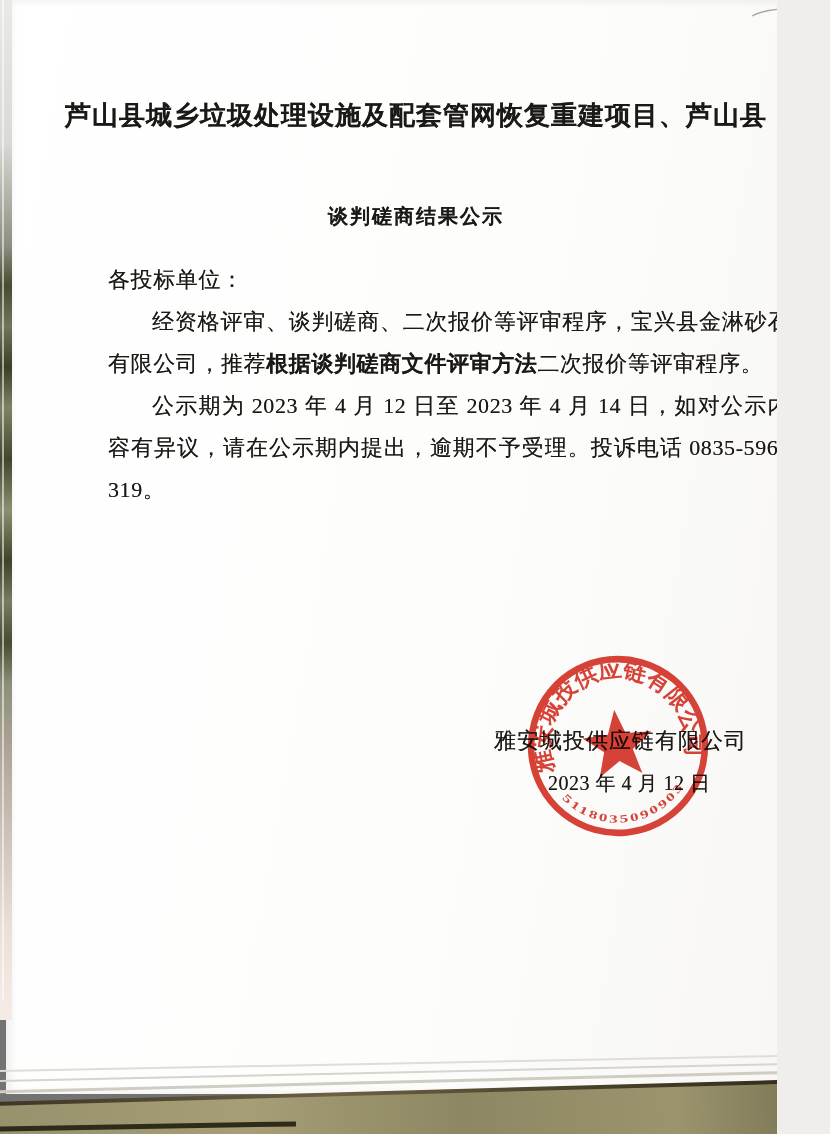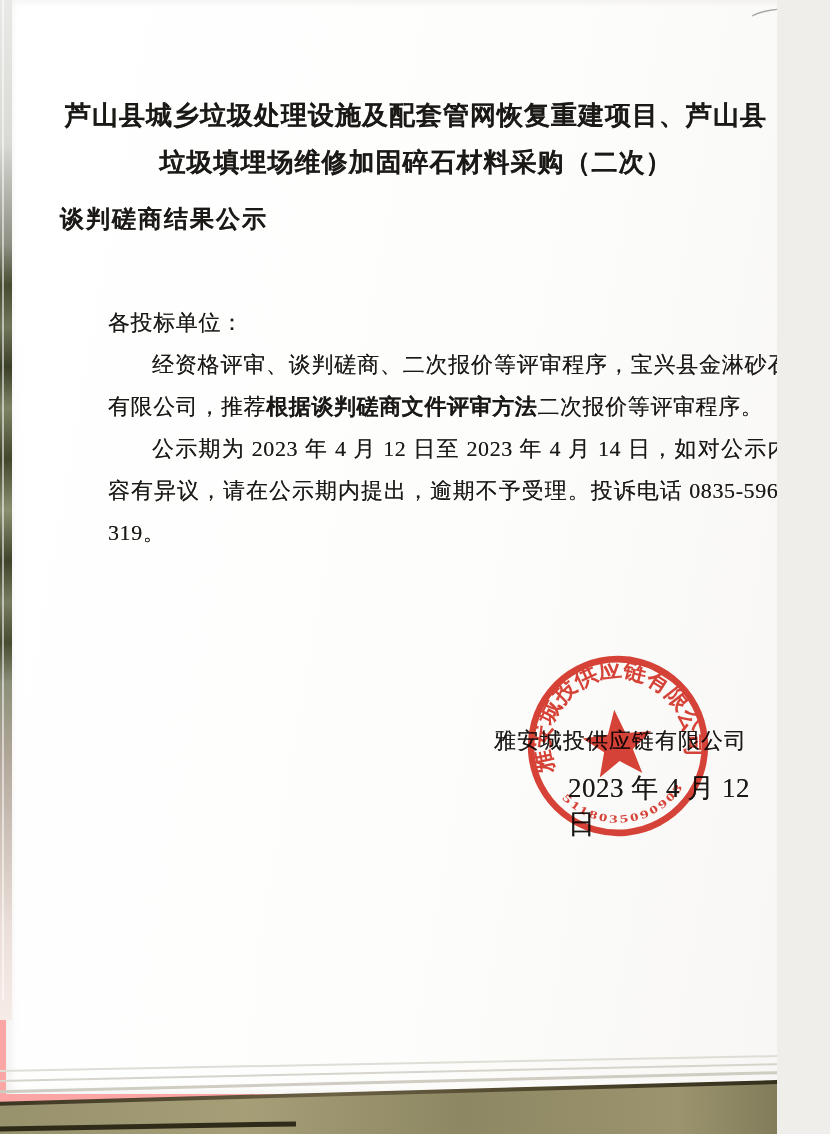--- a/index.html
+++ b/index.html
@@ -1,18 +1,18 @@
 <!DOCTYPE html>
 <html><head>
 <meta charset="utf-8">
 <style>
   * { margin:0; padding:0; box-sizing:border-box; }
   html,body { width:830px; height:1134px; overflow:hidden; background:#efeeea;
               font-family:"Liberation Serif","DejaVu Serif",serif; }
-  #screen { position:relative; width:777px; height:1134px; overflow:hidden; background:#fca5a5; }
+  #screen { position:relative; width:777px; height:1134px; overflow:hidden; background:#737373; }
 
   
   .paper { position:absolute; left:6px; top:0; width:824px; height:1094px;
            background:linear-gradient(100deg,#ffffff 0%,#fdfdfc 55%,#f7f6f4 100%);
            box-shadow:inset 4px 0 10px rgba(120,110,100,.12); }
 
   
   .left-strip { position:absolute; left:0; top:0; width:12px; height:1020px;
     background:linear-gradient(to bottom,
       #e9e9e7 0%, #d9d9d5 14%, #8e8f82 24%, #474c31 28%, #70765a 32%,
@@ -31,31 +31,31 @@
   .ground-line2 { position:absolute; left:-4px; top:1124px; width:300px; height:5px; background:#2f2b19; transform:rotate(-1deg); }
   .tan-patch { position:absolute; left:807px; top:982px; width:24px; height:152px;
     background:linear-gradient(180deg,#cdbd92,#bfae7f 60%,#a5945f);
     border-left:2px solid #6a5c38; transform:rotate(1.5deg); }
   .pen-mark { position:absolute; left:746px; top:0; }
 
   
   .ink { color:#1b1916; text-shadow:0 0 .5px rgba(20,18,15,.65); }
   .doc-title { position:absolute; top:92px; left:60px; width:712px; text-align:center;
                font-size:26px; font-weight:bold; line-height:47px; letter-spacing:1px; }
-  .doc-subtitle { position:absolute; top:203px; left:60px; width:712px; 
-                  font-size:24px; font-weight:bold; letter-spacing:2px; }
+  .doc-subtitle { position:absolute; top:203px; left:60px; width:712px; text-align:center;
+                  font-size:20px; font-weight:bold; letter-spacing:2px; }
   .doc-body { position:absolute; top:259px; left:108px; width:682px;
               font-size:22px; line-height:42px; letter-spacing:.6px;
-              text-align:justify; word-break:break-all;margin-top:43px; }
+              text-align:justify; word-break:break-all; }
   .doc-body p { margin:0; text-indent:2em; }
   .doc-body p.no-indent { text-indent:0; }
   .winner { font-weight:bold; }
 
   .sig-company { position:absolute; top:726px; left:494px; font-size:22px; letter-spacing:1px; }
-  .sig-date { position:absolute; top:770px; left:568px; font-size:27px; letter-spacing:.5px; }
+  .sig-date { position:absolute; top:770px; left:548px; font-size:20px; letter-spacing:.5px; }
 
   
   .seal { position:absolute; left:521px; top:649px; width:194px; height:194px;
           opacity:.88; mix-blend-mode:multiply; transform:rotate(-6deg); }
   .seal text { font-family:"Liberation Serif","DejaVu Serif",serif; }
 </style>
 </head>
 <body>
 
 <div id="screen">
@@ -73,21 +73,20 @@
   <div class="tan-patch"></div>
 
   <svg class="pen-mark" width="84" height="50" viewBox="0 0 84 50">
     <path d="M6 16 C 24 6, 40 12, 54 4" stroke="#8a8a88" stroke-width="1.3" fill="none" opacity=".75"></path>
     <path d="M58 1 L 70 40" stroke="#77777a" stroke-width="1.2" fill="none" opacity=".75"></path>
     <path d="M72 1 C 64 16, 70 28, 62 44" stroke="#8a8a88" stroke-width="1.1" fill="none" opacity=".7"></path>
   </svg>
 
   <div class="doc-title ink">
     <div>芦山县城乡垃圾处理设施及配套管网恢复重建项目、芦山县</div>
-    <div>垃圾填埋场维修加固碎石材料采购（二次）</div>
   </div>
 
   <div class="doc-subtitle ink">谈判磋商结果公示</div>
 
   <div class="doc-body ink">
     <p class="no-indent">各投标单位：</p>
     <p><span>经资格评审、谈判磋商、二次报价等评审程序，宝兴县金淋砂石有限公司，推荐</span><span class="winner">根据谈判磋商文件评审方法</span><span>二次报价等评审程序。</span></p>
     <p>公示期为 2023 年 4 月 12 日至 2023 年 4 月 14 日，如对公示内容有异议，请在公示期内提出，逾期不予受理。投诉电话 0835-5963319。</p>
   </div>
 

